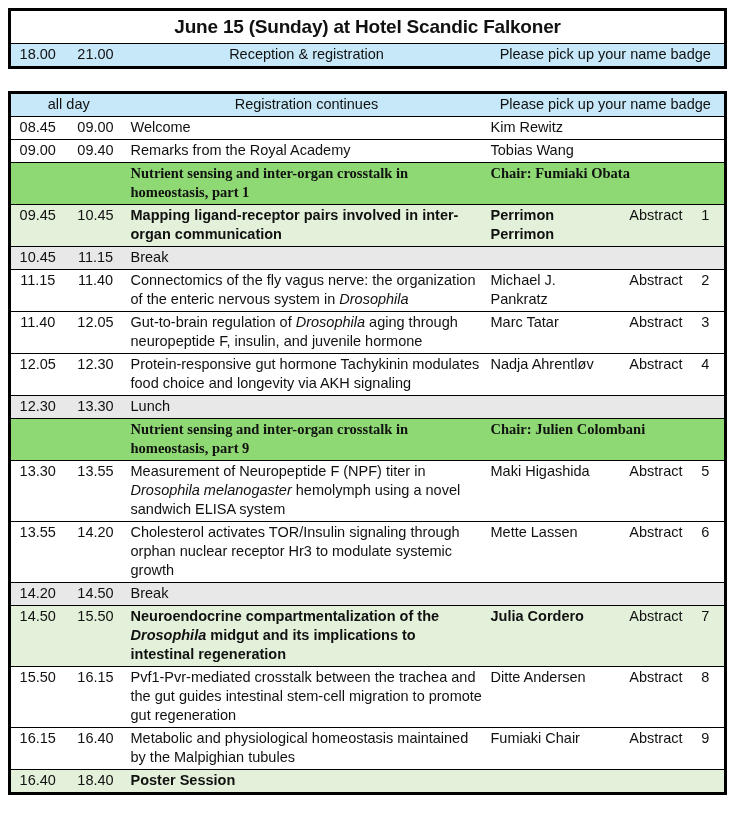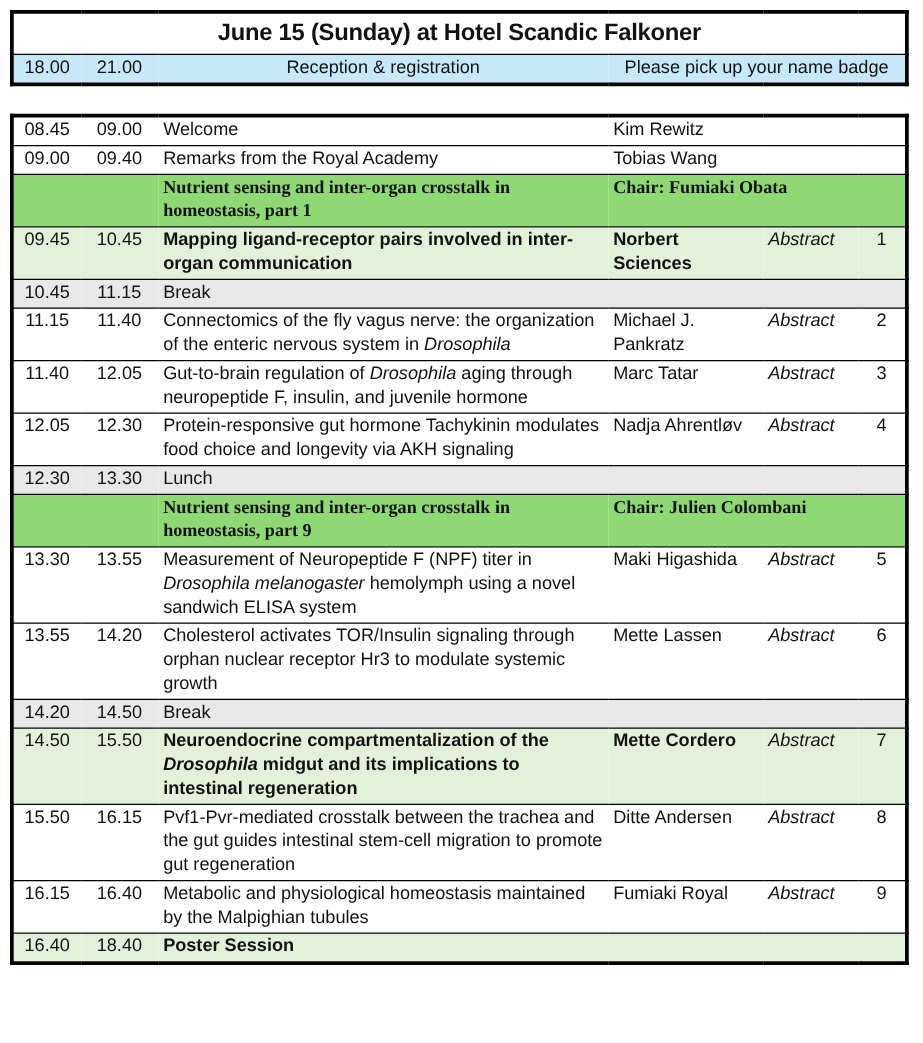--- a/index.html
+++ b/index.html
@@ -46,21 +46,21 @@
   tbody tr:first-child td { border-top: none; }
   td.title {
     text-align: center;
     font-weight: bold;
     font-size: 19px;
     line-height: 24px;
     padding: 4px 2px;
     letter-spacing: -0.2px;
   }
   td.time { text-align: center; padding-left: 1px; padding-right: 1px; }
-  td.abs  { text-align: left; font-style: italic; }
+  td.abs  { text-align: right; }
   td.num  { text-align: center; }
   
   tr.row-info td    { background: var(--blue); text-align: center; }
   tr.row-session td { background: var(--green); font-weight: bold; font-family: Liberation Serif, serif; }
   tr.row-keynote td { background: var(--palegreen); }
   tr.row-keynote td.desc, tr.row-keynote td.spk { font-weight: bold; }
   tr.row-poster td  { background: var(--palegreen); }
   tr.row-poster td.desc { font-weight: bold; }
   tr.row-break td   { background: var(--grey); }
   i { }
@@ -97,20 +97,25 @@
   <table class="sched" id="table2">
     <colgroup>
       <col class="c-t1">
         <col class="c-t2">
         <col class="c-desc">
         <col class="c-spk">
         <col class="c-abs">
         <col class="c-num">
     </colgroup>
     <tbody>
+    <tr class="row-info">
+          <td class="time" colspan="2">all day</td>
+          <td class="desc"><span>Registration continues</span></td>
+          <td class="spk" colspan="3">Please pick up your name badge</td>
+        </tr>
         <tr class="row-normal">
           <td class="time">08.45</td>
           <td class="time">09.00</td>
           <td class="desc"><span>Welcome</span></td>
           <td class="spk" colspan="3">Kim Rewitz</td>
         </tr>
         <tr class="row-normal">
           <td class="time">09.00</td>
           <td class="time">09.40</td>
           <td class="desc"><span>Remarks from the Royal Academy</span></td>
@@ -118,21 +123,21 @@
         </tr>
         <tr class="row-session">
           <td class="time" colspan="2"></td>
           <td class="desc"><span>Nutrient sensing and inter-organ crosstalk in homeostasis, part 1</span></td>
           <td class="spk" colspan="3">Chair: Fumiaki Obata</td>
         </tr>
         <tr class="row-keynote">
           <td class="time">09.45</td>
           <td class="time">10.45</td>
           <td class="desc"><span>Mapping ligand-receptor pairs involved in inter-organ communication</span></td>
-          <td class="spk">Norbert Sciences</td>
+          <td class="spk">Perrimon Perrimon</td>
           <td class="abs">Abstract</td>
           <td class="num">1</td>
         </tr>
         <tr class="row-break">
           <td class="time">10.45</td>
           <td class="time">11.15</td>
           <td class="desc" colspan="4"><span>Break</span></td>
         </tr>
         <tr class="row-normal">
           <td class="time">11.15</td>
@@ -186,37 +191,37 @@
         </tr>
         <tr class="row-break">
           <td class="time">14.20</td>
           <td class="time">14.50</td>
           <td class="desc" colspan="4"><span>Break</span></td>
         </tr>
         <tr class="row-keynote">
           <td class="time">14.50</td>
           <td class="time">15.50</td>
           <td class="desc"><span>Neuroendocrine compartmentalization of the </span><i>Drosophila</i><span> midgut and its implications to intestinal regeneration</span></td>
-          <td class="spk">Mette Cordero</td>
+          <td class="spk">Julia Cordero</td>
           <td class="abs">Abstract</td>
           <td class="num">7</td>
         </tr>
         <tr class="row-normal">
           <td class="time">15.50</td>
           <td class="time">16.15</td>
           <td class="desc"><span>Pvf1-Pvr-mediated crosstalk between the trachea and the gut guides intestinal stem-cell migration to promote gut regeneration</span></td>
           <td class="spk">Ditte Andersen</td>
           <td class="abs">Abstract</td>
           <td class="num">8</td>
         </tr>
         <tr class="row-normal">
           <td class="time">16.15</td>
           <td class="time">16.40</td>
           <td class="desc"><span>Metabolic and physiological homeostasis maintained by the Malpighian tubules</span></td>
-          <td class="spk">Fumiaki Royal</td>
+          <td class="spk">Fumiaki Chair</td>
           <td class="abs">Abstract</td>
           <td class="num">9</td>
         </tr>
         <tr class="row-poster">
           <td class="time">16.40</td>
           <td class="time">18.40</td>
           <td class="desc" colspan="4"><span>Poster Session</span></td>
         </tr>
       </tbody>
   </table>

